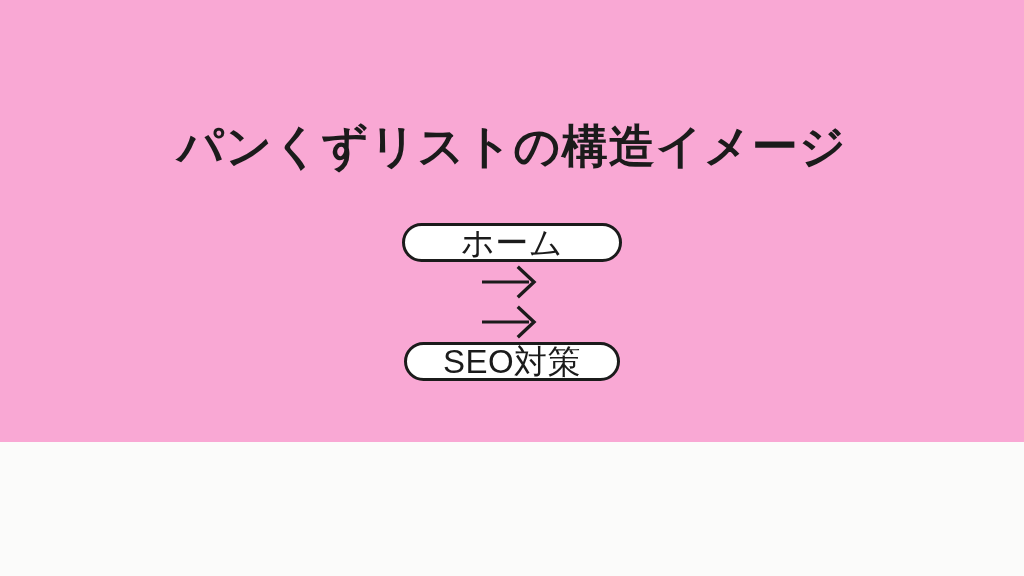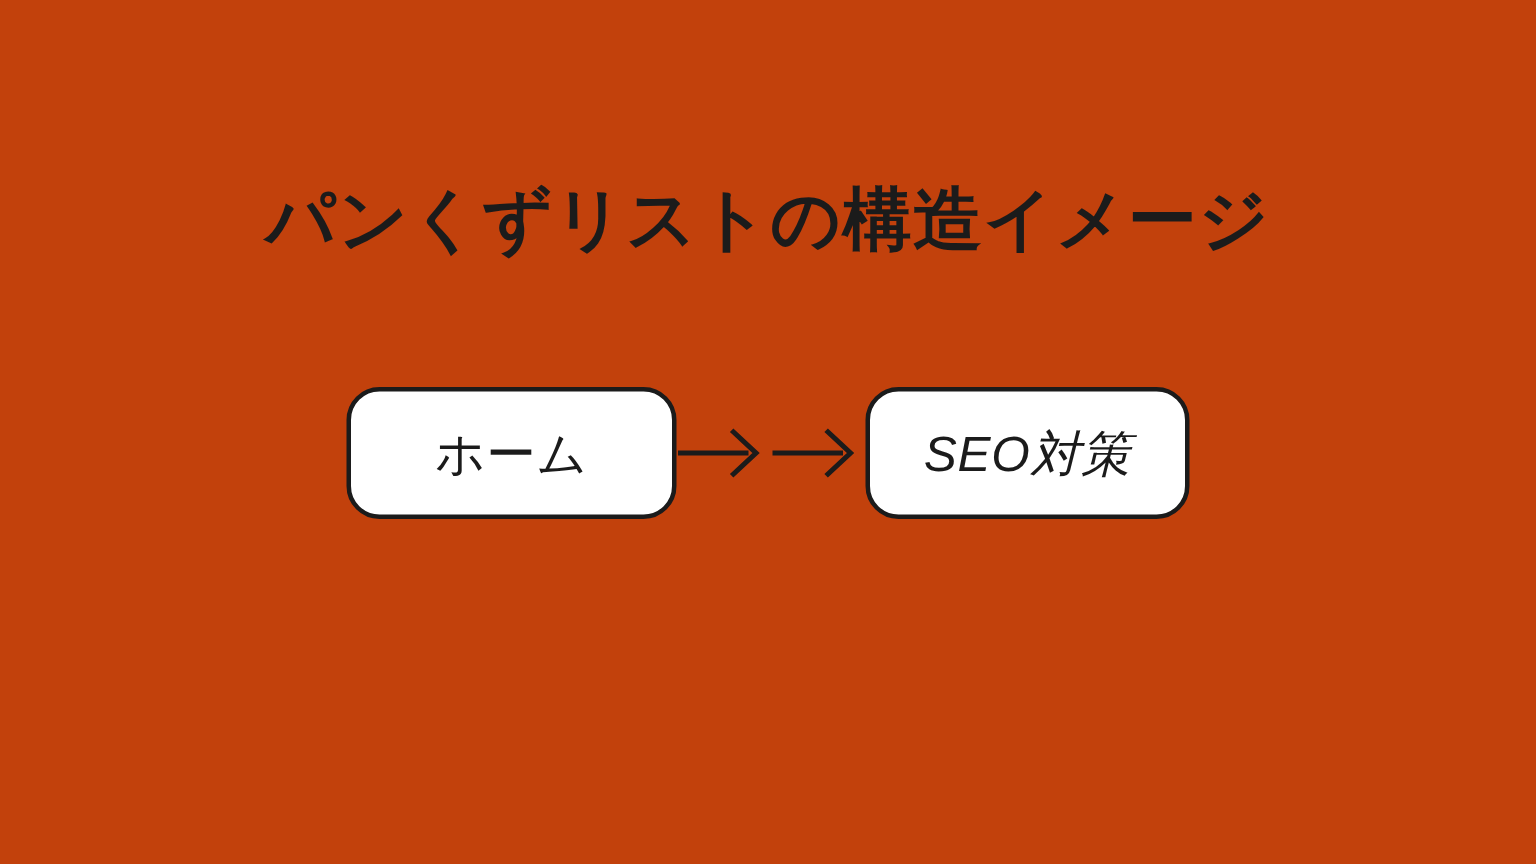--- a/index.html
+++ b/index.html
@@ -9,22 +9,22 @@
   body {
     width: 1024px;
     height: 576px;
     background: #fbfbfa;
     font-family: "Liberation Sans", "DejaVu Sans", sans-serif;
     overflow: hidden;
   }
   .canvas {
     position: relative;
     width: 1024px;
-    height: 576px;
-    background: #c2410c;
+    height: 442px;
+    background: #f9a8d4;
   }
 
   
   .title {
     position: absolute;
     left: 0;
     top: 118px;
     width: 1024px;
     text-align: center;
     font-size: 46px;
@@ -36,21 +36,21 @@
   }
 
   
   .flow {
     position: absolute;
     left: 0;
     top: 256px;
     width: 1024px;
     height: 92px;
     display: flex;
-    flex-direction: row;
+    flex-direction: column;
     align-items: center;
     justify-content: center;
   }
 
   .node {
     box-sizing: border-box;
     height: 88px;
     border: 3px solid #1b1b1b;
     border-radius: 22px;
     background: #ffffff;
@@ -64,21 +64,21 @@
     line-height: 33px;
     font-weight: 400;
     color: #1b1b1b;
     white-space: nowrap;
     letter-spacing: 0.5px;
   }
 
   
   .node-1 { width: 220px; }
   .node-2 { width: 221px; }
-  .node-3 { width: 216px; font-style: italic; }
+  .node-3 { width: 216px; }
 
   .connector {
     width: 63px;
     height: 40px;
     display: flex;
     align-items: center;
     justify-content: center;
     flex: 0 0 auto;
   }
   .connector svg {

